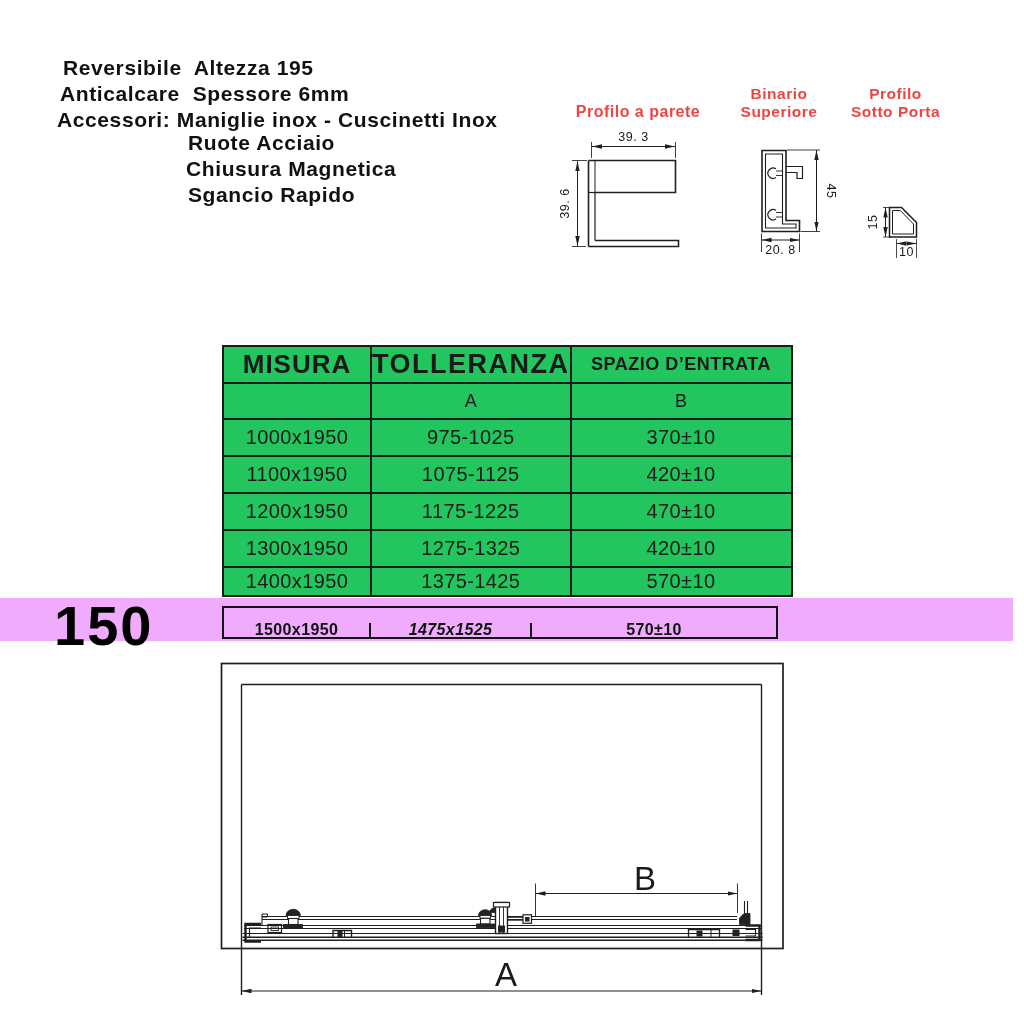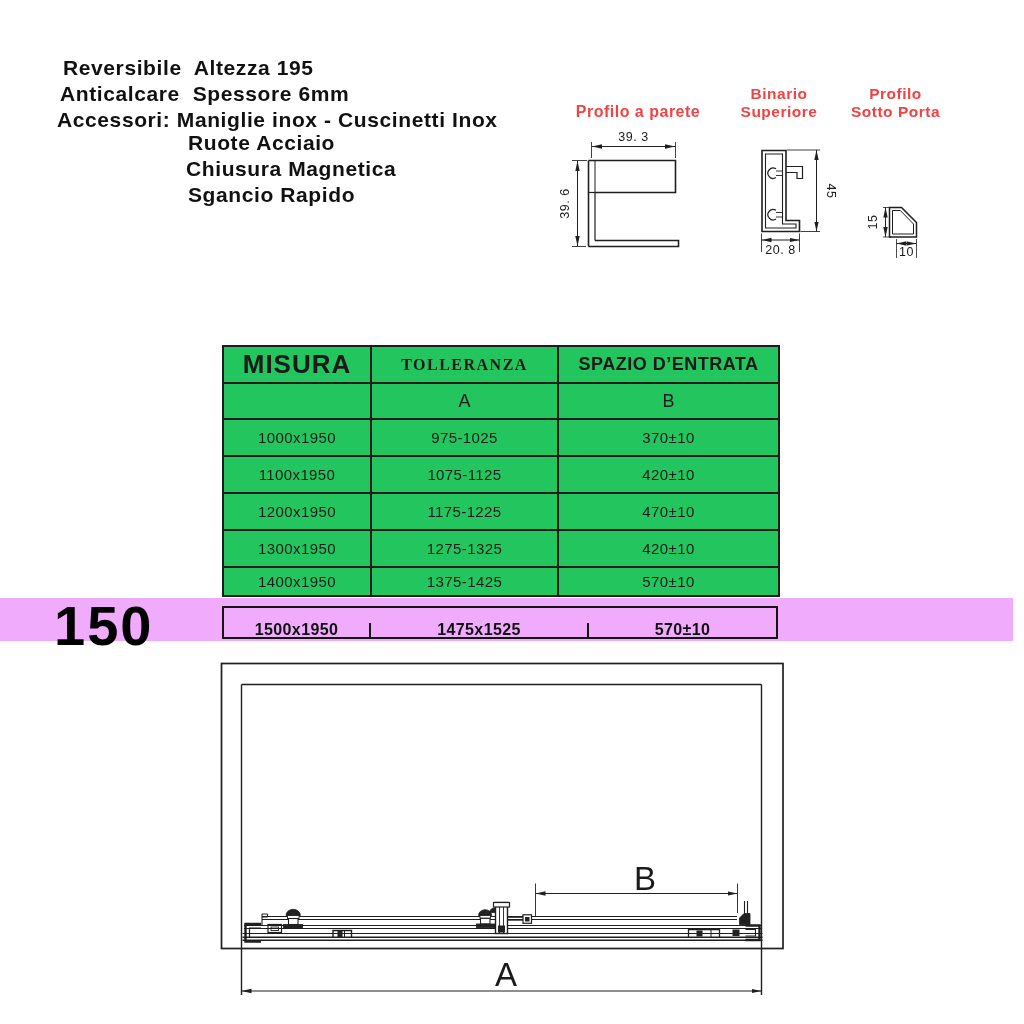--- a/index.html
+++ b/index.html
@@ -29,36 +29,36 @@
   .svg-main{left:210px;top:655px;}
 
   svg text{font-family:"Liberation Sans",sans-serif;fill:#1a1a1a;}
   .dimtxt{font-size:12.5px;letter-spacing:.5px;}
 
   
   .size-table{position:absolute;left:222px;top:345px;border-collapse:collapse;table-layout:fixed;}
   .size-table td,.size-table th{border:2px solid #1c1c1c;text-align:center;vertical-align:middle;
         padding:0;background:#22c55e;}
   .th-misura{font-size:26px;font-weight:bold;letter-spacing:1px;height:35px;}
-  .th-toll{font-size:16px;font-weight:bold;letter-spacing:1.5px;font-family:Liberation Serif, serif;}
+  .th-toll{font-size:27px;font-weight:bold;letter-spacing:1.5px;}
   .th-spazio{font-size:18px;font-weight:bold;letter-spacing:.5px;}
   .sub-row td{height:34px;font-size:18px;font-weight:normal;}
-  .data-row td{height:35px;font-size:15px;letter-spacing:.4px;color:#1b1b1b;}
+  .data-row td{height:35px;font-size:20px;letter-spacing:.4px;color:#1b1b1b;}
   .data-row.short td{height:27px;}
 
   
   .orange-band{position:absolute;left:0;top:598px;width:1013px;height:43px;background:#ee8339;}
   .size-badge{position:absolute;left:54px;top:-5px;font-size:56px;font-weight:bold;
               letter-spacing:2px;color:#000;}
   .hl-row{position:absolute;left:222px;top:8px;width:556px;height:33px;
           border:2px solid #141414;display:flex;box-sizing:border-box;}
   .hl-cell{display:flex;align-items:center;justify-content:center;font-weight:bold;
            font-size:16px;letter-spacing:.4px;color:#101010;box-sizing:border-box;margin-top:15px;}
   .hl-c1{width:145px;}
-  .hl-c2{width:218px;border-left:2px solid #141414;}
+  .hl-c2{width:161px;border-left:2px solid #141414;font-style:italic;}
   .hl-c3{flex:1;border-left:2px solid #141414;}
 </style>
 </head>
 <body>
 
 <div class="canvas">
 
   <div>
     <div class="feature-line fl-1">Reversibile  Altezza 195</div>
     <div class="feature-line fl-2">Anticalcare  Spessore 6mm</div>

